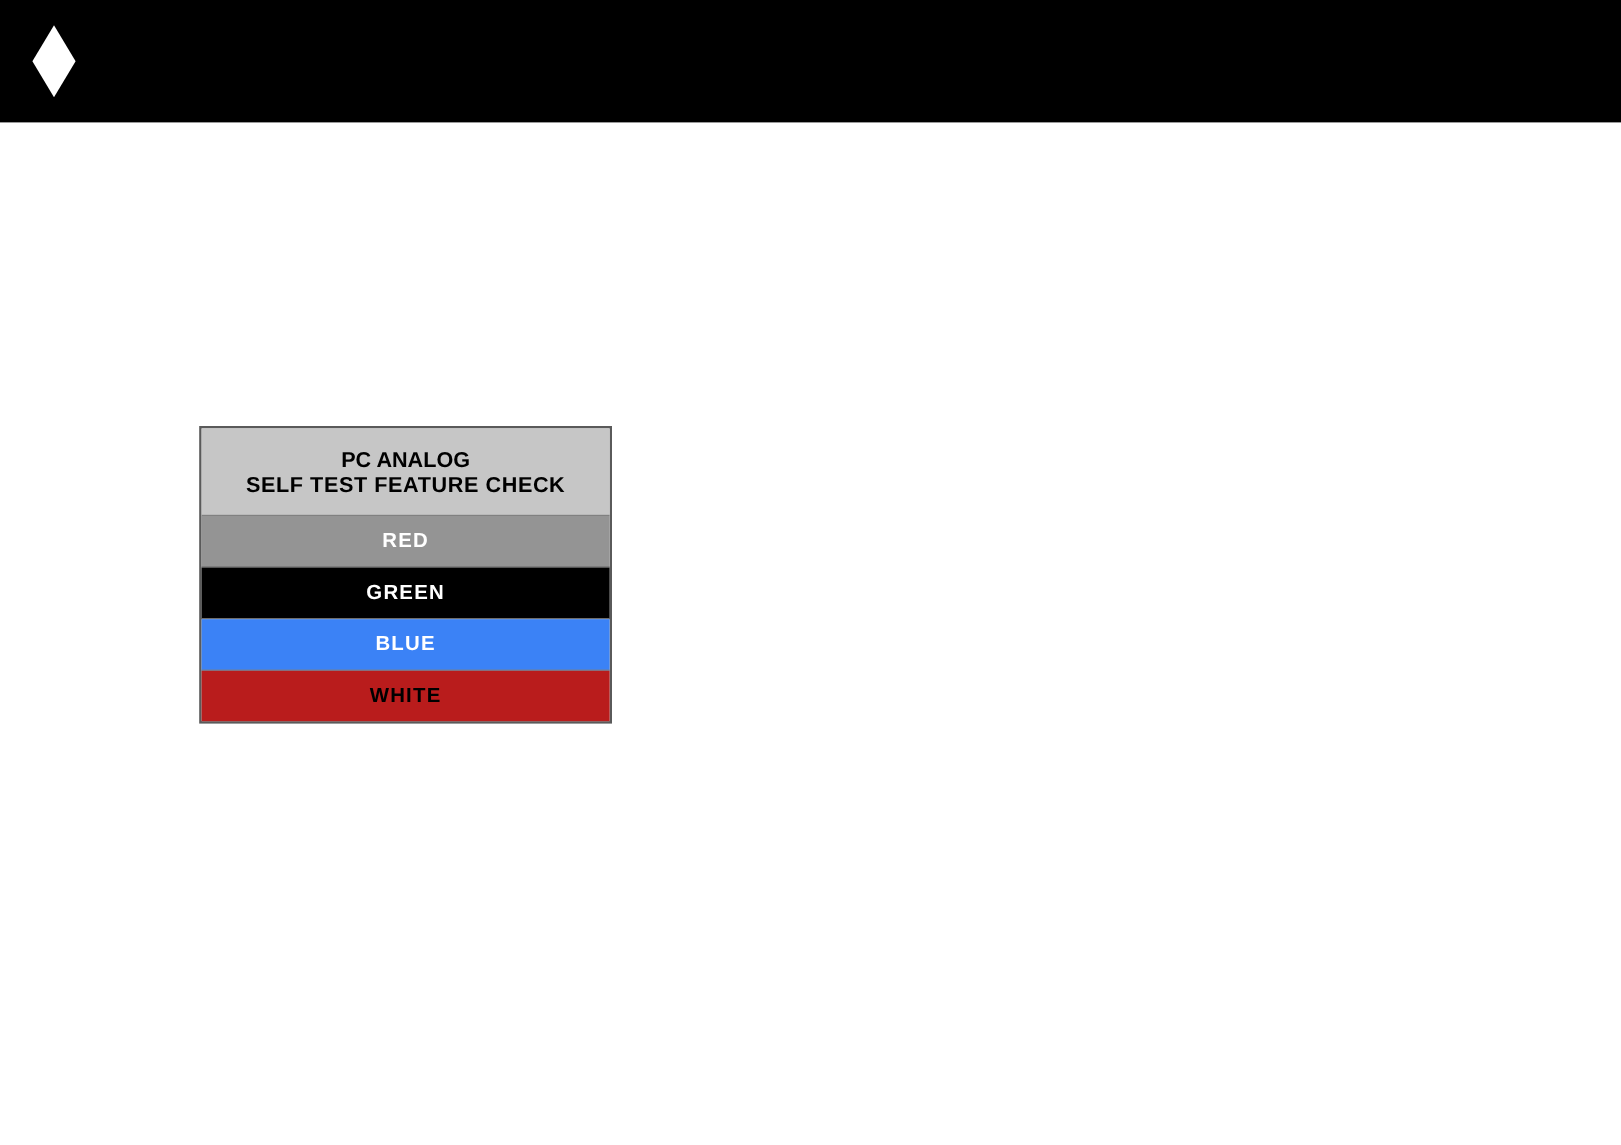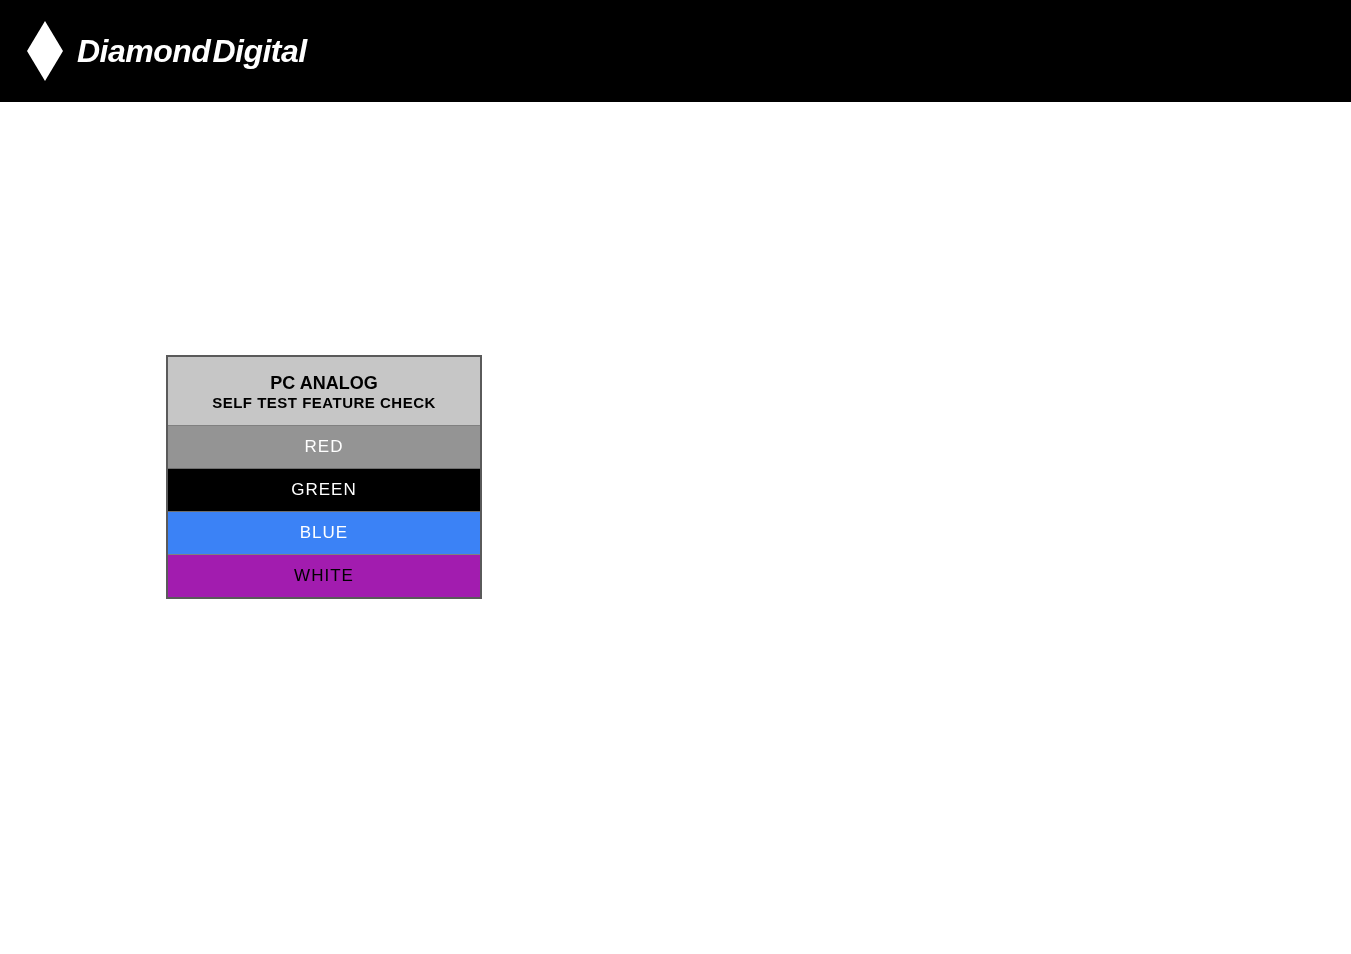--- a/index.html
+++ b/index.html
@@ -36,79 +36,76 @@
       font-style: italic;
       letter-spacing: -0.5px;
     }
     .brand-word1 {
       margin-right: 2px;
     }
     .self-test-box {
       position: absolute;
       left: 166px;
       top: 355px;
-      width: 316px;
+      width: 344px;
       border: 2px solid #5a5a5a;
     }
     .st-header {
       background: #c6c6c6;
       text-align: center;
       padding: 16px 10px 14px 10px;
       border-bottom: 1px solid #808080;
     }
     .st-header-line1 {
       color: #000000;
       font-weight: bold;
       font-size: 18px;
       letter-spacing: 0px;
     }
     .st-header-line2 {
       color: #000000;
       font-weight: bold;
-      font-size: 15px;
+      font-size: 18px;
       letter-spacing: 0.5px;
     }
     .st-row {
       text-align: center;
       padding: 11px 0;
-      font-weight: normal;
+      font-weight: bold;
       font-size: 17px;
       letter-spacing: 1px;
     }
     .st-red {
       background: #949494;
       color: #ffffff;
       border-bottom: 1px solid #6e6e6e;
     }
     .st-green {
       background: #000000;
       color: #ffffff;
       border-bottom: 1px solid #6e6e6e;
     }
     .st-blue {
       background: #3b82f6;
       color: #ffffff;
       border-bottom: 1px solid #808080;
     }
     .st-white {
-      background: #a21caf;
+      background: #b91c1c;
       color: #000000;
     }
   </style>
 </head>
 <body>
 
 <div class="header-bar">
   <span class="diamond-icon">
     <svg width="40" height="64" viewBox="0 0 40 64">
       <polygon points="20,2 38,32 20,62 2,32" fill="#ffffff"></polygon>
     </svg>
-  </span>
-  <span class="brand-text">
-    <span class="brand-word1">Diamond</span><span>Digital</span>
   </span>
 </div>
 
 <div class="self-test-box">
   <div class="st-header">
     <div class="st-header-line1">PC ANALOG</div>
     <div class="st-header-line2">SELF TEST FEATURE CHECK</div>
   </div>
   <div class="st-row st-red">RED</div>
   <div class="st-row st-green">GREEN</div>

